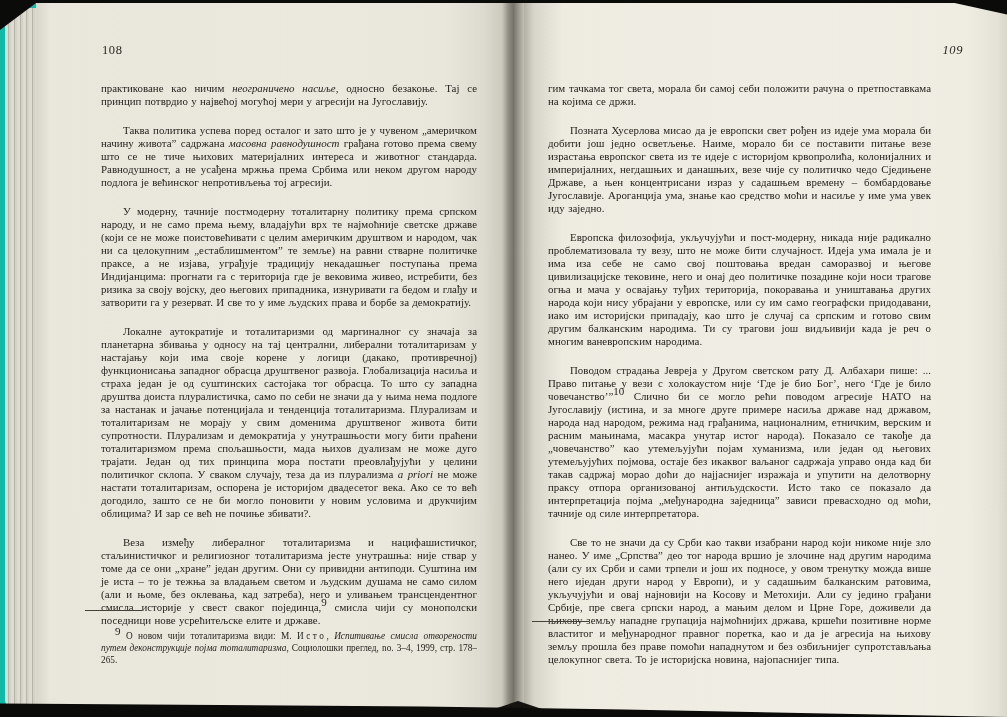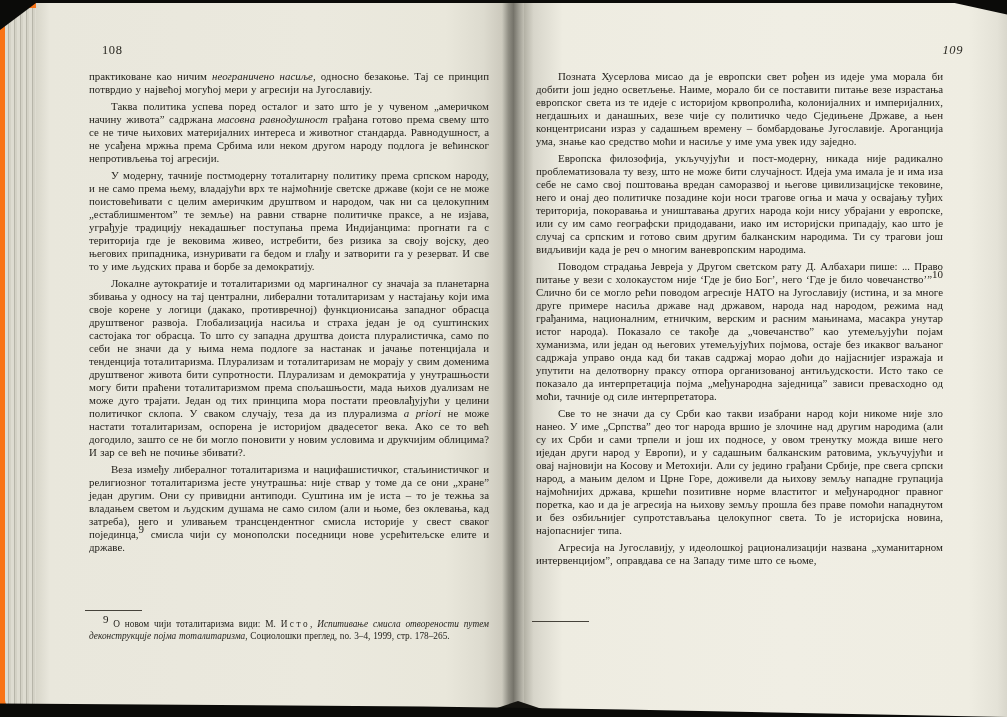--- a/index.html
+++ b/index.html
@@ -1,17 +1,17 @@
 <!DOCTYPE html>
 <html><head>
 <meta charset="utf-8">
 <style>
   html,body{margin:0;padding:0;background:#000;}
   .scene{position:relative;width:1007px;height:717px;overflow:hidden;
-         background:#f97316;font-family:"Liberation Serif","DejaVu Serif",serif;
+         background:#14b8a6;font-family:"Liberation Serif","DejaVu Serif",serif;
          color:#25231e;-webkit-font-smoothing:antialiased;}
   
   .edges-left{position:absolute;left:5px;top:8px;width:33px;height:700px;
     background:repeating-linear-gradient(90deg,#dedcd1 0 3px,#b7b5a9 3px 4px,#d4d2c6 4px 6px);
     border-radius:2px 0 0 8px;}
   
   .page{position:absolute;top:3px;height:707px;}
   .page.left{left:36px;width:466px;
     background:linear-gradient(90deg,#d8d6ca 0%,#e9e7dc 3%,#ebe9de 60%,#e9e7db 88%,#dddbcf 96%,#ccc9bd 100%);}
   .page.right{left:524px;width:483px;height:714px;
@@ -28,21 +28,21 @@
   .gutter-foot{position:absolute;left:488px;bottom:6px;width:60px;height:10px;background:#14130f;
     clip-path:polygon(0 100%,50% 0,100% 100%);}
   
   .pagenum{position:absolute;top:40px;font-size:12.5px;letter-spacing:.6px;color:#2a2822;}
   .page.left .pagenum{left:66px;}
   .page.right .pagenum{right:44px;font-style:italic;}
   .text-col{position:absolute;top:63px;font-size:10.9px;line-height:13px;
     text-align:justify;word-spacing:.6px;}
   .page.left .text-col{left:49px;width:408px;}
   .page.right .text-col{left:8px;width:415px;}
-  .para{margin:4px;}
+  .para{margin:16px;}
   .para.ind{text-indent:22px;}
   .it{font-style:italic;}
   .lsp{letter-spacing:2.5px;}
   sup{font-size:11px;vertical-align:super;line-height:0;}
   .fnrule{position:absolute;width:57px;height:1px;background:#45423a;}
   .page.left .fnrule{left:49px;top:607px;}
   .page.right .fnrule{left:8px;top:618px;}
   .fncol{position:absolute;font-size:9.3px;line-height:11.9px;text-align:justify;word-spacing:.4px;}
   .page.left .fncol{left:49px;top:612px;width:408px;}
   .page.right .fncol{left:8px;top:623px;width:415px;}
@@ -67,25 +67,25 @@
     <div class="fncol">
         <p class="para ind"><sup>9</sup><span> О новом чији тоталитаризма види: М. </span><span class="lsp">Исто</span><span>, </span><span class="it">Испитивање смисла отворености путем деконструкције појма тоталитаризма</span><span>, Социолошки преглед, no. 3–4, 1999, стр. 178–265.</span></p>
       </div>
   </div>
 
   <div class="gutter"></div>
 
   <div class="page right">
     <div class="pagenum">109</div>
     <div class="text-col">
+        <p class="para"><span>гим тачкама тог света, морала би самој себи положити рачуна о претпоставкама на којима се држи.</span></p>
         <p class="para ind"><span>Позната Хусерлова мисао да је европски свет рођен из идеје ума морала би добити још једно осветљење. Наиме, морало би се поставити питање везе израстања европског света из те идеје с историјом крвопролића, колонијалних и империјалних, негдашњих и данашњих, везе чије су политичко чедо Сједињене Државе, а њен концентрисани израз у садашњем времену – бомбардовање Југославије. Ароганција ума, знање као средство моћи и насиље у име ума увек иду заједно.</span></p>
         <p class="para ind"><span>Европска филозофија, укључујући и пост-модерну, никада није радикално проблематизовала ту везу, што не може бити случајност. Идеја ума имала је и има иза себе не само свој поштовања вредан саморазвој и његове цивилизацијске тековине, него и онај део политичке позадине који носи трагове огња и мача у освајању туђих територија, покоравања и уништавања других народа који нису убрајани у европске, или су им само географски придодавани, иако им историјски припадају, као што је случај са српским и готово свим другим балканским народима. Ти су трагови још видљивији када је реч о многим ваневропским народима.</span></p>
         <p class="para ind"><span>Поводом страдања Јевреја у Другом светском рату Д. Албахари пише: ... Право питање у вези с холокаустом није ‘Где је био Бог’, него ‘Где је било човечанство’”</span><sup>10</sup><span> Слично би се могло рећи поводом агресије НАТО на Југославију (истина, и за многе друге примере насиља државе над државом, народа над народом, режима над грађанима, националним, етничким, верским и расним мањинама, масакра унутар истог народа). Показало се такође да „човечанство” као утемељујући појам хуманизма, или један од његових утемељујућих појмова, остаје без икаквог ваљаног садржаја управо онда кад би такав садржај морао доћи до најјаснијег изражаја и упутити на делотворну праксу отпора организованој антиљудскости. Исто тако се показало да интерпретација појма „међународна заједница” зависи превасходно од моћи, тачније од силе интерпретатора.</span></p>
         <p class="para ind"><span>Све то не значи да су Срби као такви изабрани народ који никоме није зло нанео. У име „Српства” део тог народа вршио је злочине над другим народима (али су их Срби и сами трпели и још их подносе, у овом тренутку можда више него иједан други народ у Европи), и у садашњим балканским ратовима, укључујући и овај најновији на Косову и Метохији. Али су једино грађани Србије, пре свега српски народ, а мањим делом и Црне Горе, доживели да њихову земљу нападне групација најмоћнијих држава, кршећи позитивне норме властитог и међународног правног поретка, као и да је агресија на њихову земљу прошла без праве помоћи нападнутом и без озбиљнијег супротстављања целокупног света. То је историјска новина, најопаснијег типа.</span></p>
-        <p class="para ind"><span>Агресија на Југославију, у идеолошкој рационализацији названа „хуманитарном интервенцијом”, оправдава се на Западу тиме што се њоме,</span></p>
       </div>
     <div class="fnrule"></div>
   </div>
 
   <div class="top-strip"></div>
   <div class="corner-tl"></div>
   <div class="corner-tr"></div>
   <div class="gutter-foot"></div>
   <div class="bottom-wedge"></div>
 </div>

